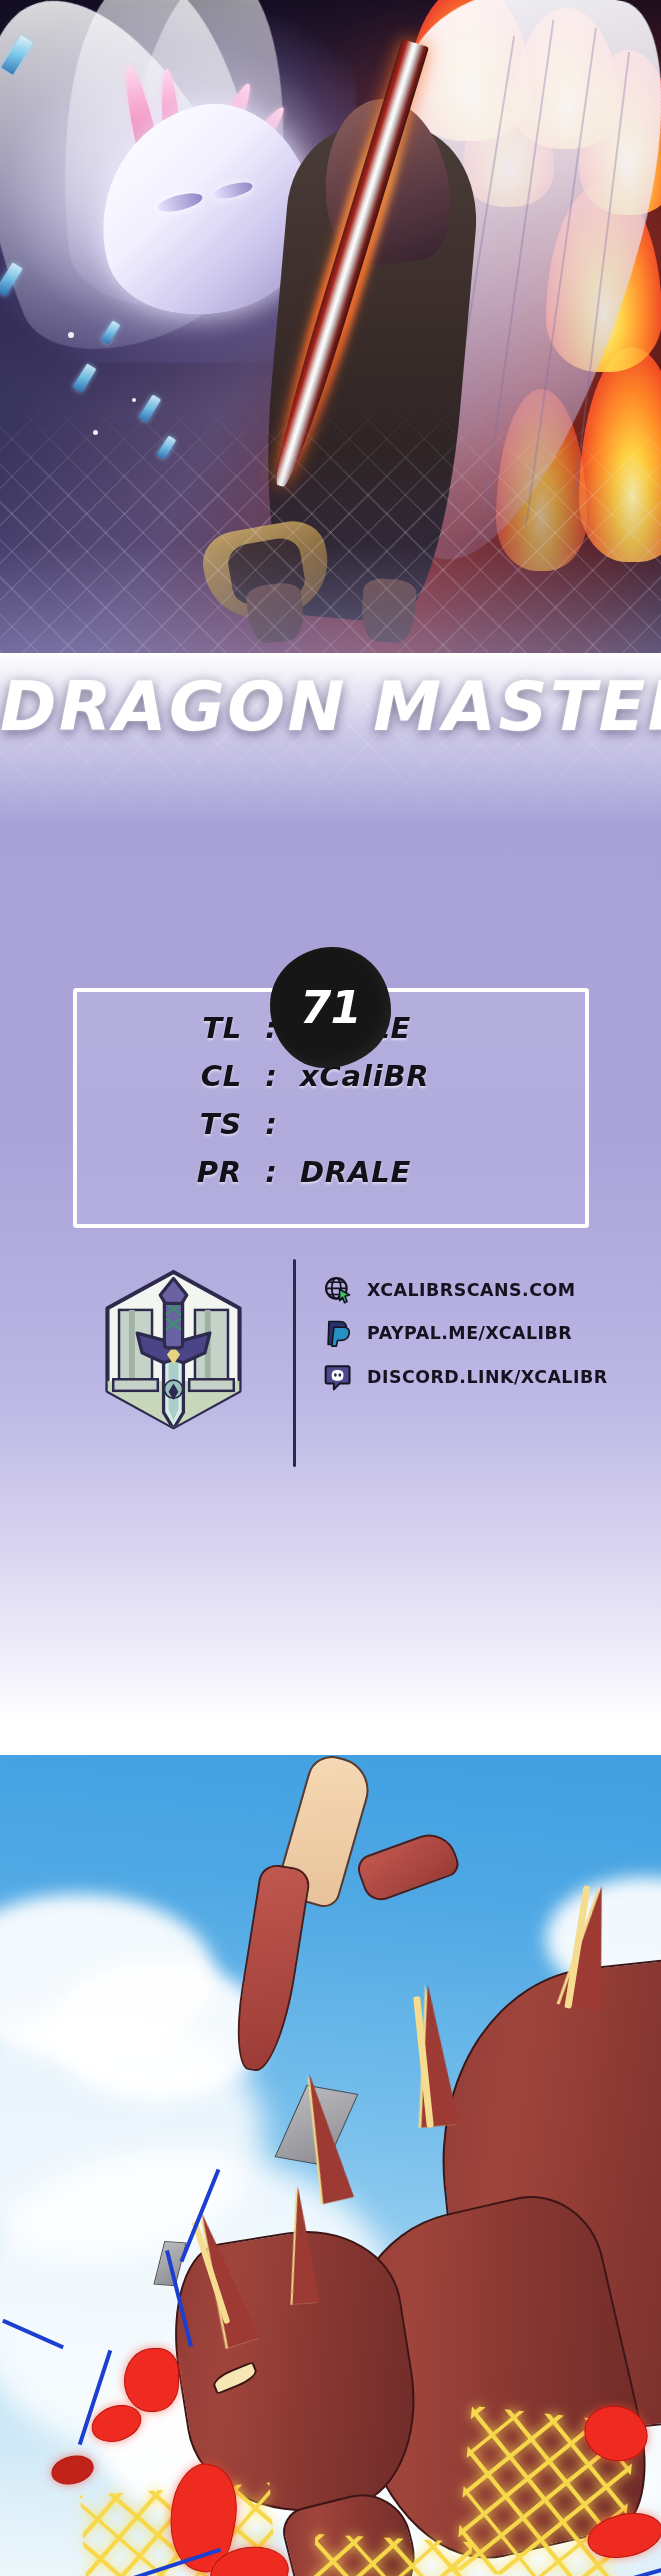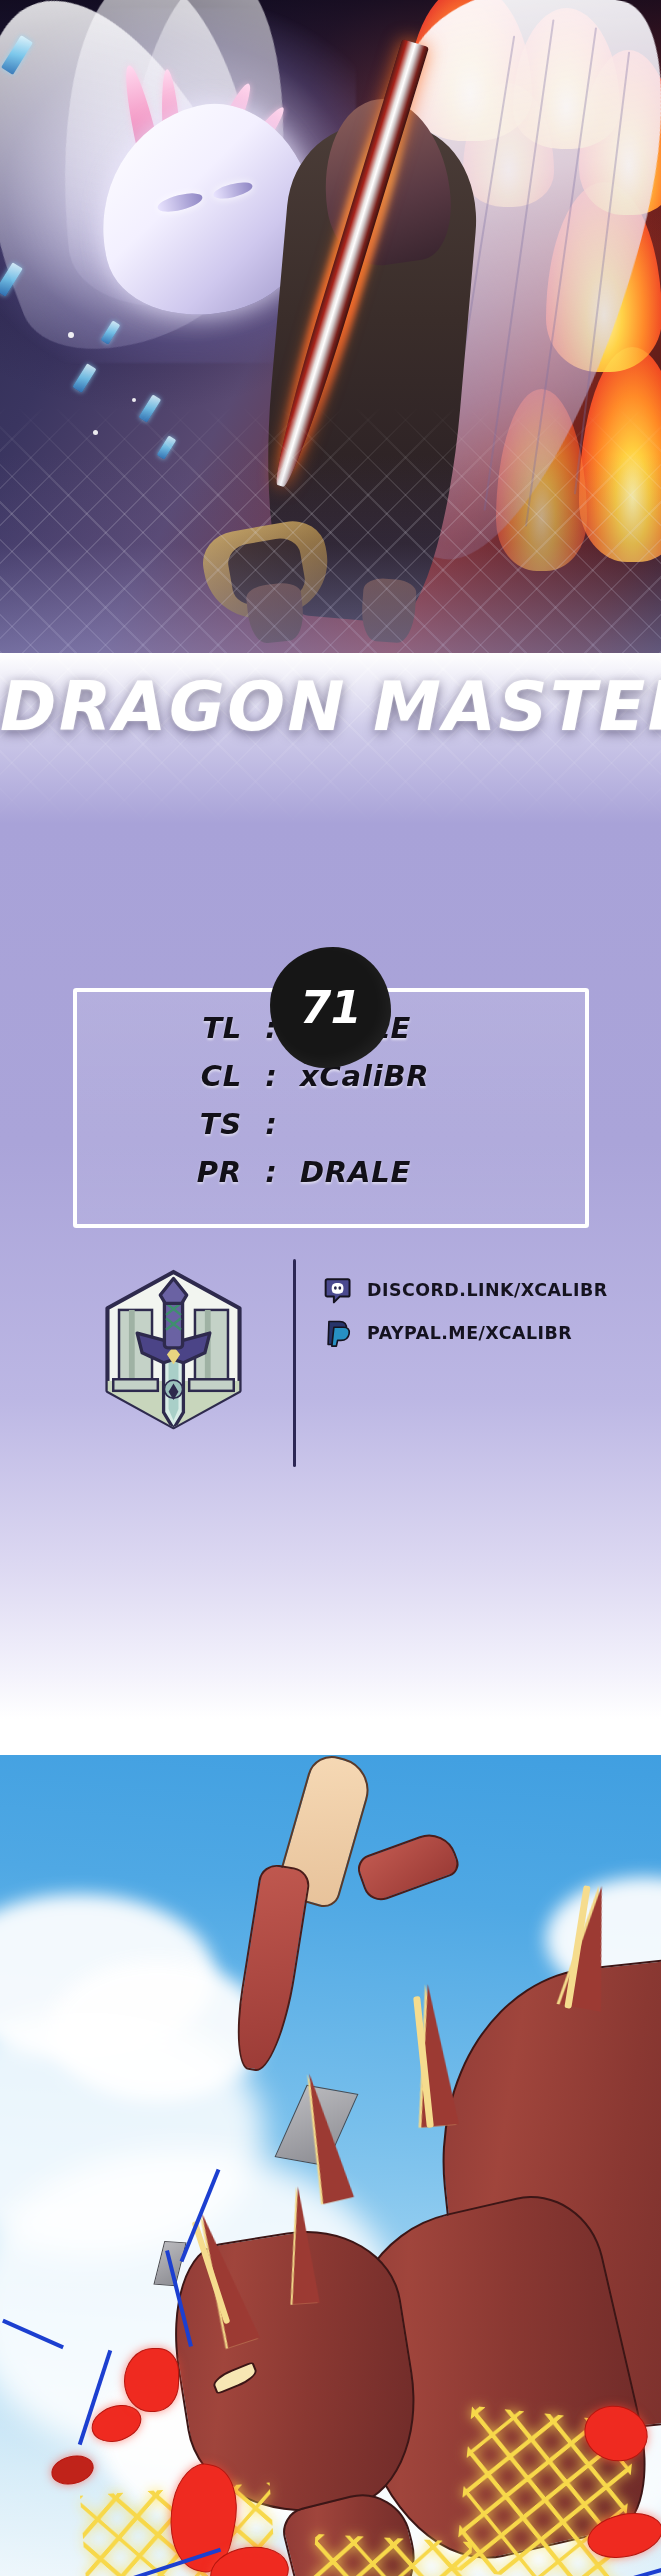--- a/index.html
+++ b/index.html
@@ -390,43 +390,56 @@
       <path d="M97 44 l18 14 M115 44 l-18 14 M97 62 l18 14 M115 62 l-18 14" stroke="#3f8f6e" stroke-width="3" fill="none"></path>
 
       <path d="M106 14 L122 34 L116 44 L96 44 L90 34 Z" fill="#6a62a3" stroke="#2e2a4d" stroke-width="4" stroke-linejoin="round"></path>
     </g>
   </svg>
 
   <div id="divider"></div>
 
   <div id="links">
 
+    <div class="link-row">
+      <span class="link-ico">
+        <svg viewBox="0 0 34 34" width="28" height="28">
+          <circle cx="15" cy="15" r="12.5" fill="none" stroke="#15131f" stroke-width="2.6"></circle>
+          <ellipse cx="15" cy="15" rx="5.5" ry="12.5" fill="none" stroke="#15131f" stroke-width="2.2"></ellipse>
+          <line x1="2.5" y1="15" x2="27.5" y2="15" stroke="#15131f" stroke-width="2.2"></line>
+          <line x1="5" y1="7.5" x2="25" y2="7.5" stroke="#15131f" stroke-width="2"></line>
+          <line x1="5" y1="22.5" x2="25" y2="22.5" stroke="#15131f" stroke-width="2"></line>
+          <path d="M19 16 L31 23 L25.5 24.5 L28 31 L25 32.5 L22.5 26 L19 30 Z" fill="#3ec46b" stroke="#15131f" stroke-width="2" stroke-linejoin="round"></path>
+        </svg>
+      </span>
+      <span class="link-text">XCALIBRSCANS.COM</span>
+    </div>
+
+    <div class="link-row">
+      <span class="link-ico">
+        <svg viewBox="0 0 34 34" width="28" height="28">
+          <path d="M6 3 h13 c6 0 9 3.5 8 9 c-1 5.5 -5 8.5 -10.5 8.5 h-4 L11 31 H5 Z" fill="#27346a" stroke="#15131f" stroke-width="2" stroke-linejoin="round"></path>
+          <path d="M12 10 h11.5 c5.5 0 8 3 7 8 c-1 5 -5 8 -10 8 h-4 L15 33 H9.5 Z" fill="#2790c3" stroke="#15131f" stroke-width="2" stroke-linejoin="round"></path>
+        </svg>
+      </span>
+      <span class="link-text">PAYPAL.ME/XCALIBR</span>
+    </div>
 
     <div class="link-row">
       <span class="link-ico">
         <svg viewBox="0 0 34 34" width="28" height="28">
           <path d="M4 4 h25 a2 2 0 0 1 2 2 v17 a2 2 0 0 1 -2 2 h-10 l-7 7 v-7 h-8 a2 2 0 0 1 -2 -2 V6 a2 2 0 0 1 2 -2 Z" fill="#4b4a8f" stroke="#15131f" stroke-width="2.4" stroke-linejoin="round"></path>
           <path d="M10.5 20 c-1.6 -3.2 -1.6 -7 0 -9.8 c1.8 -1.1 3.9 -1.6 6 -1.6 c2.1 0 4.2 .5 6 1.6 c1.6 2.8 1.6 6.6 0 9.8 c-1.8 1.1 -3.9 1.6 -6 1.6 c-2.1 0 -4.2 -.5 -6 -1.6 Z" fill="#ffffff"></path>
           <ellipse cx="13.8" cy="14.6" rx="1.7" ry="2.1" fill="#2b2a4e"></ellipse>
           <ellipse cx="19.2" cy="14.6" rx="1.7" ry="2.1" fill="#2b2a4e"></ellipse>
         </svg>
       </span>
       <span class="link-text">DISCORD.LINK/XCALIBR</span>
     </div>
 
-    <div class="link-row">
-      <span class="link-ico">
-        <svg viewBox="0 0 34 34" width="28" height="28">
-          <path d="M6 3 h13 c6 0 9 3.5 8 9 c-1 5.5 -5 8.5 -10.5 8.5 h-4 L11 31 H5 Z" fill="#27346a" stroke="#15131f" stroke-width="2" stroke-linejoin="round"></path>
-          <path d="M12 10 h11.5 c5.5 0 8 3 7 8 c-1 5 -5 8 -10 8 h-4 L15 33 H9.5 Z" fill="#2790c3" stroke="#15131f" stroke-width="2" stroke-linejoin="round"></path>
-        </svg>
-      </span>
-      <span class="link-text">PAYPAL.ME/XCALIBR</span>
-    </div>
-
 
   </div>
 </div>
 
 <div id="chapter-badge">
   <div id="chapter-blob"></div>
   <div id="chapter-num">71</div>
 </div>
 
 <div id="panel">

